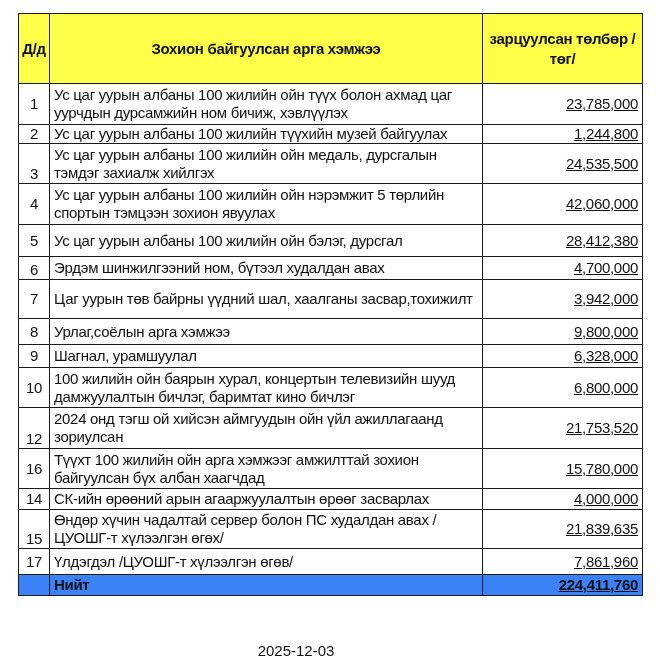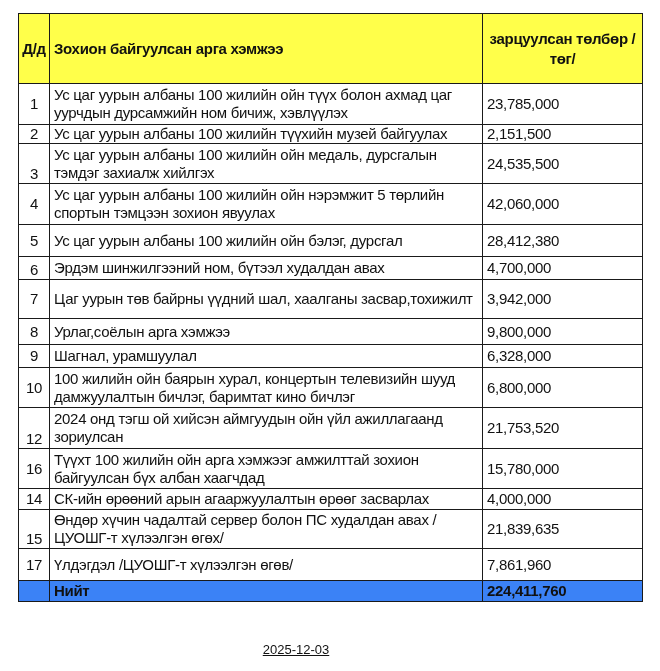--- a/index.html
+++ b/index.html
@@ -34,36 +34,35 @@
   col.c-num { width: 31px; }
   col.c-desc { width: 433px; }
   col.c-amt { width: 160px; }
   thead th {
     background: #ffff4a;
     font-weight: bold;
     height: 37px;
     font-size: 15px;
   }
   thead th.h-num { text-align: center; padding: 16px 1px; }
-  thead th.h-desc { text-align: left; }
+  thead th.h-desc { text-align: center; }
   thead th.h-amt { line-height: 20px; }
   td.num { text-align: center; padding: 0 1px; }
   td.num.bottom { vertical-align: bottom; }
   td.desc { text-align: left; margin-left: 9px; }
-  td.amt { padding-right: 8px; }
+  td.amt { text-align: right; padding-right: 8px; text-decoration: underline; }
   tr.total td { background: #3b82f6; font-weight: bold; height: 20px; }
   .date {
     position: absolute;
     left: 0;
     width: 592px;
     top: 642px;
     text-align: center;
-    font-size: 13px;
+    font-size: 15px;
     color: #111;
-    text-decoration: underline;
   }
 </style>
 </head>
 <body>
 
 <table class="budget">
   <colgroup>
     <col class="c-num">
     <col class="c-desc">
     <col class="c-amt">
@@ -77,21 +76,21 @@
   </thead>
   <tbody>
     <tr style="height:41px">
       <td class="num">1</td>
       <td class="desc">Ус цаг уурын албаны 100 жилийн ойн түүх болон ахмад цаг уурчдын дурсамжийн ном бичиж, хэвлүүлэх</td>
       <td class="amt">23,785,000</td>
     </tr>
     <tr style="height:19px">
       <td class="num">2</td>
       <td class="desc">Ус цаг уурын албаны 100 жилийн түүхийн музей байгуулах</td>
-      <td class="amt">2,151,500</td>
+      <td class="amt">1,244,800</td>
     </tr>
     <tr style="height:40px">
       <td class="num bottom">3</td>
       <td class="desc">Ус цаг уурын албаны 100 жилийн ойн медаль, дурсгалын тэмдэг захиалж хийлгэх</td>
       <td class="amt">24,535,500</td>
     </tr>
     <tr style="height:41px">
       <td class="num">4</td>
       <td class="desc">Ус цаг уурын албаны 100 жилийн ойн нэрэмжит 5 төрлийн спортын тэмцээн зохион явуулах</td>
       <td class="amt">42,060,000</td>
@@ -139,21 +138,21 @@
     <tr style="height:21px">
       <td class="num">14</td>
       <td class="desc">СК-ийн өрөөний арын агааржуулалтын өрөөг засварлах</td>
       <td class="amt">4,000,000</td>
     </tr>
     <tr style="height:39px">
       <td class="num bottom">15</td>
       <td class="desc">Өндөр хүчин чадалтай сервер болон ПС худалдан авах /ЦУОШГ-т хүлээлгэн өгөх/</td>
       <td class="amt">21,839,635</td>
     </tr>
-    <tr style="height:32px">
+    <tr style="height:26px">
       <td class="num">17</td>
       <td class="desc">Үлдэгдэл /ЦУОШГ-т хүлээлгэн өгөв/</td>
       <td class="amt">7,861,960</td>
     </tr>
     <tr class="total">
       <td class="num"></td>
       <td class="desc">Нийт</td>
       <td class="amt">224,411,760</td>
     </tr>
   </tbody>

